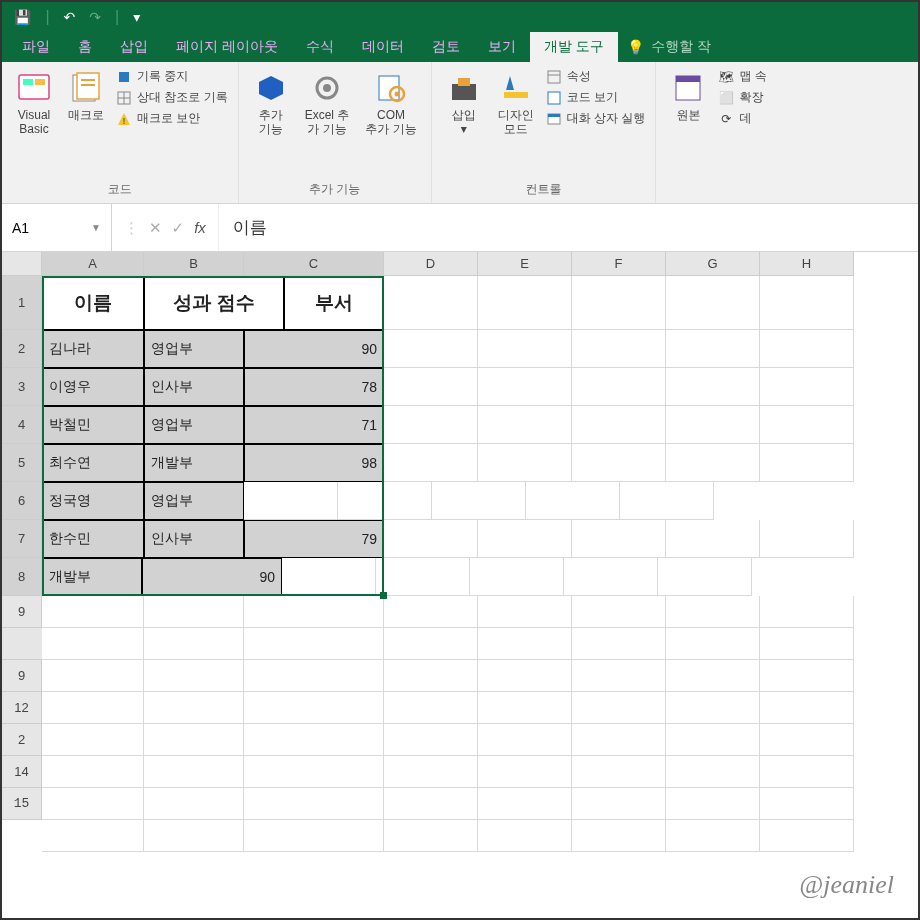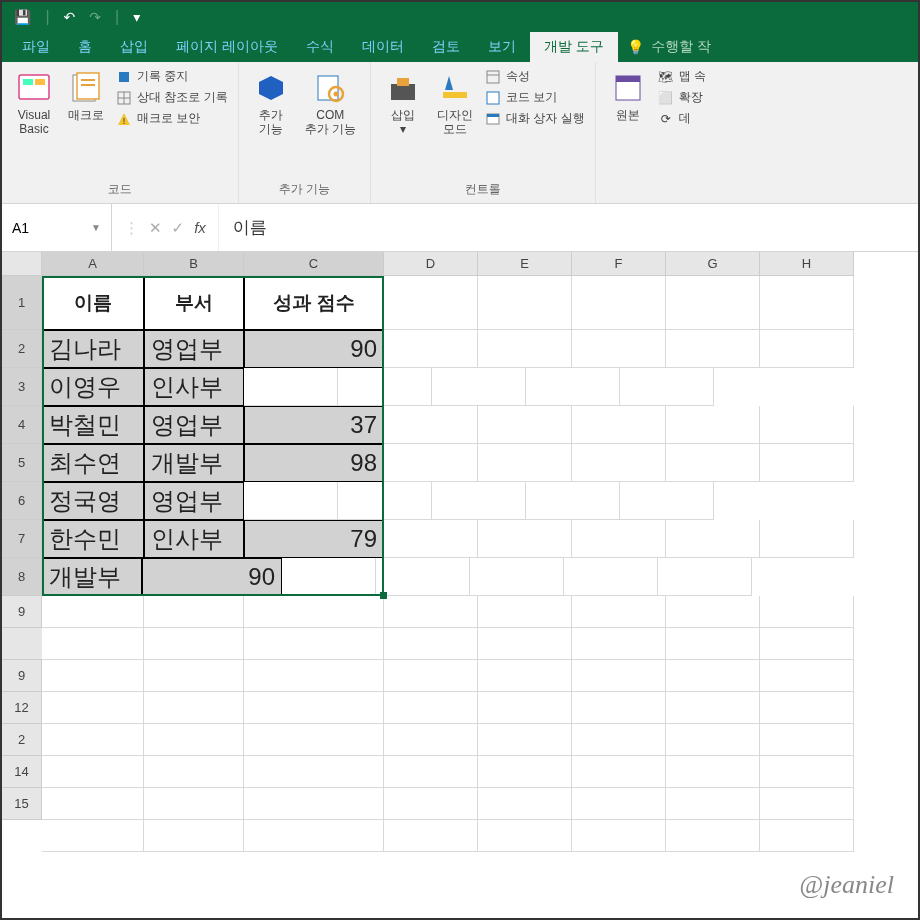--- a/index.html
+++ b/index.html
@@ -3,21 +3,21 @@
 <meta charset="utf-8">
 <style>
 * { margin: 0; padding: 0; box-sizing: border-box; font-family: "Malgun Gothic", "Segoe UI", sans-serif; }
 body { width: 920px; height: 920px; background: #fff; overflow: hidden; border: 2px solid #333; position: relative; }
 
 .titlebar { background: #0c6b3d; height: 30px; display: flex; align-items: center; padding: 0 12px; gap: 14px; }
 .titlebar .qat-icon { color: #fff; font-size: 14px; cursor: pointer; }
 .titlebar .divider { color: #4a9670; }
 
 .tabbar { background: #0c6b3d; height: 30px; display: flex; align-items: flex-end; padding: 0 6px; }
-.tab { color: #7dd3fc; padding: 6px 14px; font-size: 14px; cursor: pointer; white-space: nowrap; }
+.tab { color: #f0abfc; padding: 6px 14px; font-size: 14px; cursor: pointer; white-space: nowrap; }
 .tab.active { background: #f1f1f1; color: #0c6b3d; font-weight: 500; }
 .tell-me { color: #b0d6c1; padding: 6px 10px; font-size: 14px; display: flex; align-items: center; gap: 6px; }
 
 .ribbon { background: #f1f1f1; border-bottom: 1px solid #d4d4d4; height: 142px; display: flex; }
 .ribbon-group { border-right: 1px solid #e0e0e0; display: flex; flex-direction: column; justify-content: space-between; padding: 6px 10px 2px; }
 .ribbon-group-content { display: flex; gap: 8px; align-items: flex-start; flex: 1; }
 .ribbon-group-label { text-align: center; font-size: 12px; color: #666; padding: 3px 0; }
 .big-btn { display: flex; flex-direction: column; align-items: center; gap: 2px; cursor: pointer; padding: 2px 4px; }
 .big-btn .icon-box { width: 36px; height: 36px; display: flex; align-items: center; justify-content: center; }
 .big-btn .label { font-size: 12px; color: #444; text-align: center; line-height: 1.2; }
@@ -40,21 +40,21 @@
 .row-headers { width: 40px; display: flex; flex-direction: column; }
 .row-h { background: #e6e6e6; border-right: 1px solid #ccc; border-bottom: 1px solid #ccc; display: flex; align-items: center; justify-content: center; font-size: 13px; color: #444; }
 .row-h.sel { background: #d2d2d2; }
 
 .grid-wrap { position: relative; }
 .grid-top { display: flex; }
 .cells { position: relative; }
 .cell-row { display: flex; }
 .cell { border-right: 1px solid #d9d9d9; border-bottom: 1px solid #d9d9d9; font-size: 16px; display: flex; align-items: center; padding: 0 6px; background: #fff; }
 
-.data-cell { background: #d2d2d2; border: 1.5px solid #000; font-size: 24px; color: #222; }
+.data-cell { background: #d2d2d2; border: 1.5px solid #000; font-size: 14px; color: #222; }
 .data-header { background: #fff; font-weight: bold; font-size: 19px; justify-content: center; }
 .num { justify-content: flex-end; }
 .txt { justify-content: flex-start; }
 
 .selection-border { position: absolute; border: 2px solid #0c6b3d; pointer-events: none; }
 .fill-handle { position: absolute; width: 7px; height: 7px; background: #0c6b3d; }
 
 .watermark { position: absolute; right: 24px; bottom: 18px; font-size: 26px; color: #888; font-style: italic; font-family: Georgia, serif; }
 </style>
 </head>
@@ -147,20 +147,30 @@
   <div class="ribbon-group">
     <div class="ribbon-group-content">
       <div class="big-btn">
         <div class="icon-box">
           <svg width="32" height="32" viewBox="0 0 32 32">
               <polygon points="16,4 28,10 28,22 16,28 4,22 4,10" fill="#2060c0"></polygon>
             </svg>
         </div>
         <div class="label" style="white-space:pre-line">추가
 기능</div>
+      </div>
+      <div class="big-btn">
+        <div class="icon-box">
+          <svg width="30" height="30" viewBox="0 0 30 30">
+              <circle cx="15" cy="15" r="10" fill="none" stroke="#888" stroke-width="3"></circle>
+              <circle cx="15" cy="15" r="4" fill="#888"></circle>
+            </svg>
+        </div>
+        <div class="label" style="white-space:pre-line">Excel 추
+가 기능</div>
       </div>
       <div class="big-btn">
         <div class="icon-box">
           <svg width="32" height="32" viewBox="0 0 32 32">
               <rect x="4" y="4" width="20" height="24" fill="#fff" stroke="#2a7ac0"></rect>
               <circle cx="22" cy="22" r="7" fill="none" stroke="#e8a23c" stroke-width="2.5"></circle>
               <circle cx="22" cy="22" r="2.5" fill="#e8a23c"></circle>
             </svg>
         </div>
         <div class="label" style="white-space:pre-line">COM
@@ -291,57 +301,58 @@
           <div class="row-h sel" style="height: 38px;">5</div>
           <div class="row-h sel" style="height: 38px;">6</div>
           <div class="row-h sel" style="height: 38px;">7</div>
           <div class="row-h sel" style="height: 38px;">8</div>
           <div class="row-h" style="height: 32px;">9</div>
           <div class="row-h" style="height: 32px; padding-left: 48px;">10</div>
           <div class="row-h" style="height: 32px;">9</div>
           <div class="row-h" style="height: 32px; text-align: right;">12</div>
           <div class="row-h" style="height: 32px;">2</div>
           <div class="row-h" style="height: 32px;">14</div>
-          <div class="row-h" style="height: 32px;">15</div>
+          <div class="row-h" style="height: 32px; font-family: Liberation Mono, monospace;">15</div>
           <div class="row-h" style="height: 32px; margin-left: 48px;">16</div>
         </div>
       <div class="cells" id="cells">
           <div class="cell-row">
             <div class="cell data-cell data-header" style="width: 102px; height: 54px;">이름</div>
+            <div class="cell data-cell data-header" style="width: 140px; height: 54px;">성과 점수</div>
             <div class="cell data-cell data-header" style="width: 100px; height: 54px;">부서</div>
-            <div class="cell data-cell data-header" style="width: 140px; height: 54px;">성과 점수</div>
             <div class="cell" style="width: 94px; height: 54px;"></div>
             <div class="cell" style="width: 94px; height: 54px;"></div>
             <div class="cell" style="width: 94px; height: 54px;"></div>
             <div class="cell" style="width: 94px; height: 54px;"></div>
             <div class="cell" style="width: 94px; height: 54px;"></div>
           </div>
           <div class="cell-row">
             <div class="cell data-cell txt" style="width: 102px; height: 38px;">김나라</div>
             <div class="cell data-cell txt" style="width: 100px; height: 38px;">영업부</div>
             <div class="cell data-cell num" style="width: 140px; height: 38px;">90</div>
             <div class="cell" style="width: 94px; height: 38px;"></div>
             <div class="cell" style="width: 94px; height: 38px;"></div>
             <div class="cell" style="width: 94px; height: 38px;"></div>
             <div class="cell" style="width: 94px; height: 38px;"></div>
             <div class="cell" style="width: 94px; height: 38px;"></div>
           </div>
           <div class="cell-row">
             <div class="cell data-cell txt" style="width: 102px; height: 38px;">이영우</div>
             <div class="cell data-cell txt" style="width: 100px; height: 38px;">인사부</div>
+            <div class="cell data-cell num" style="width: 140px; height: 38px;">78</div>
             <div class="cell" style="width: 94px; height: 38px;"></div>
             <div class="cell" style="width: 94px; height: 38px;"></div>
             <div class="cell" style="width: 94px; height: 38px;"></div>
             <div class="cell" style="width: 94px; height: 38px;"></div>
             <div class="cell" style="width: 94px; height: 38px;"></div>
           </div>
           <div class="cell-row">
             <div class="cell data-cell txt" style="width: 102px; height: 38px;">박철민</div>
             <div class="cell data-cell txt" style="width: 100px; height: 38px;">영업부</div>
-            <div class="cell data-cell num" style="width: 140px; height: 38px;">37</div>
+            <div class="cell data-cell num" style="width: 140px; height: 38px;">71</div>
             <div class="cell" style="width: 94px; height: 38px;"></div>
             <div class="cell" style="width: 94px; height: 38px;"></div>
             <div class="cell" style="width: 94px; height: 38px;"></div>
             <div class="cell" style="width: 94px; height: 38px;"></div>
             <div class="cell" style="width: 94px; height: 38px;"></div>
           </div>
           <div class="cell-row">
             <div class="cell data-cell txt" style="width: 102px; height: 38px;">최수연</div>
             <div class="cell data-cell txt" style="width: 100px; height: 38px;">개발부</div>
             <div class="cell data-cell num" style="width: 140px; height: 38px;">98</div>

